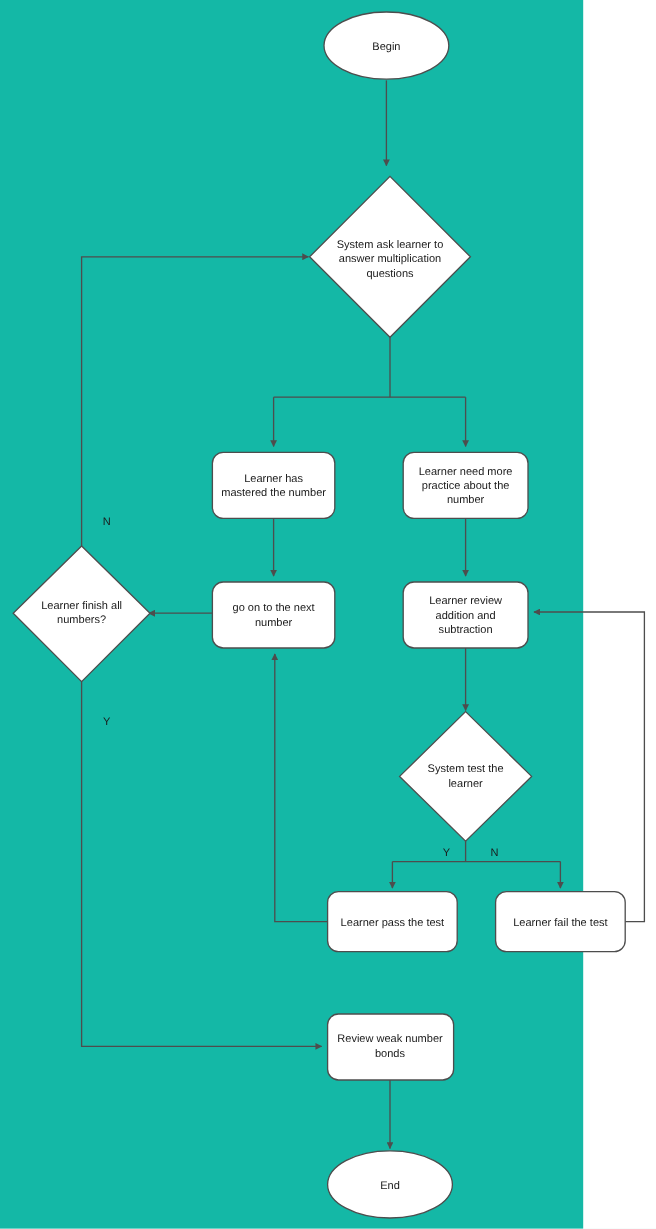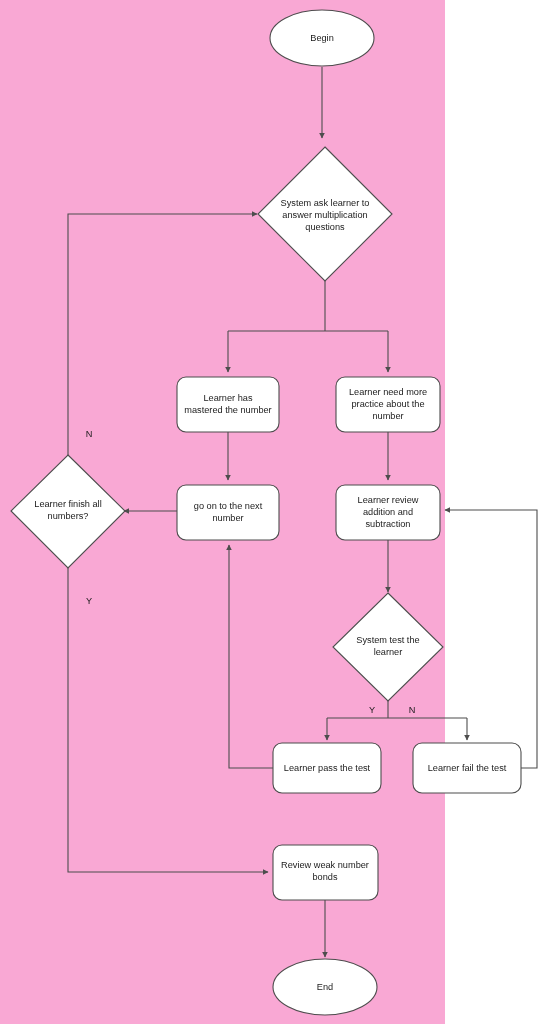--- a/index.html
+++ b/index.html
@@ -8,23 +8,23 @@
     background: #ffffff;
   }
   body {
     width: 547px;
     height: 1024px;
     font-family: "Liberation Sans", sans-serif;
     overflow: hidden;
   }
   #canvas {
     position: relative;
-    width: 445px;
+    width: 486px;
     height: 1024px;
-    background: #f9a8d4;
+    background: #14b8a6;
   }
   svg#flow {
     position: absolute;
     top: 0;
     left: 0;
     width: 547px;
     height: 1024px;
     display: block;
   }
   .shape {

